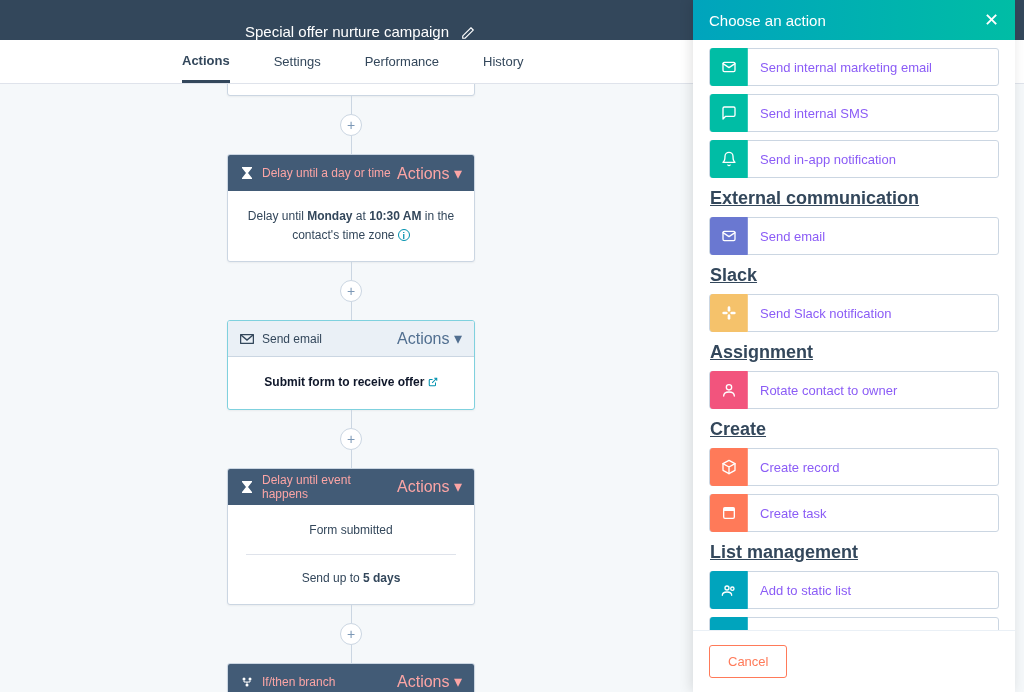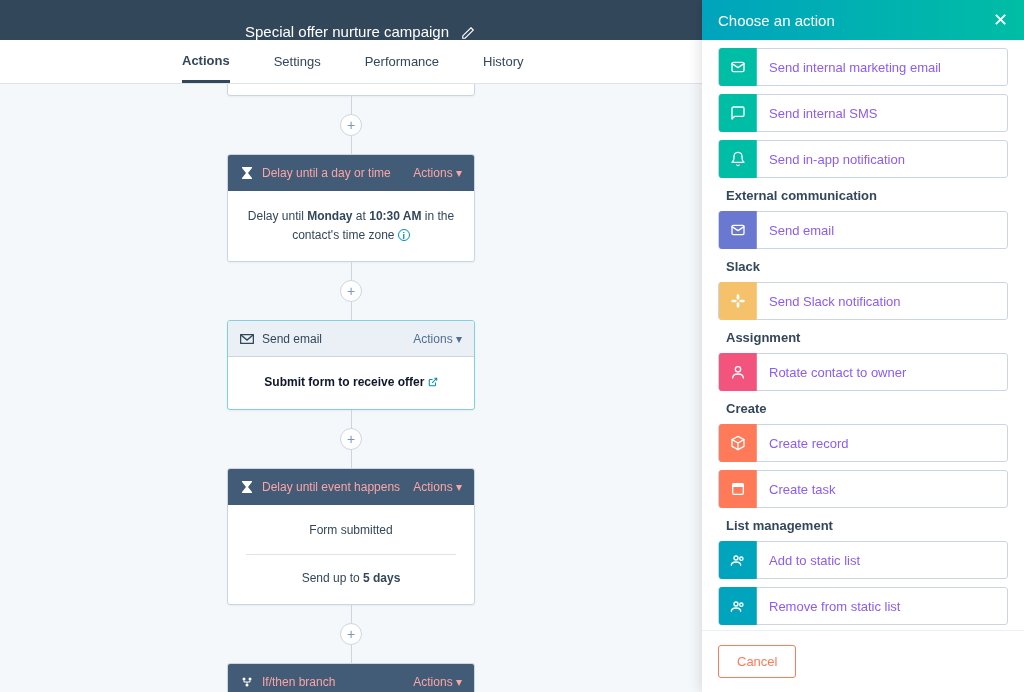--- a/index.html
+++ b/index.html
@@ -14,34 +14,34 @@
 .tab.active { font-weight: 600; border-bottom: 3px solid #33475b; }
 
 .canvas { position: absolute; top: 84px; left: 0; width: 702px; height: 608px; overflow: hidden; background: #f5f8fa; padding-top: 0; }
 .flow { display: flex; flex-direction: column; align-items: center; }
 
 .card { width: 248px; background: #fff; border: 1px solid #cbd6e2; border-radius: 3px; overflow: hidden; box-shadow: 0 1px 2px rgba(0,0,0,0.05); }
 .card-header { background: #425b76; color: #fca5a5; height: 36px; display: flex; align-items: center; padding: 0 12px; font-size: 12px; }
 .card-header.light { background: #eaf0f6; color: #33475b; border-bottom: 1px solid #cbd6e2; }
 .card-header .ch-icon { width: 14px; height: 14px; margin-right: 8px; display: inline-flex; align-items: center; justify-content: center; }
 .card-header .ch-title { flex: 1; font-weight: 500; }
-.card-header .ch-actions { font-size: 12px; cursor: pointer; font-weight: 500; }
+.card-header .ch-actions { font-size: 16px; cursor: pointer; font-weight: 500; }
 .card-header.light .ch-actions { color: #516f90; }
 .card-body { padding: 16px 18px; font-size: 12px; color: #33475b; text-align: center; line-height: 1.6; }
 .card-body .link { color: #0f172a; font-weight: 700; }
 .card-body hr { border: none; border-top: 1px solid #dfe3eb; margin: 14px 0; }
 
 .connector { width: 1px; height: 18px; background: #cbd6e2; }
 .plus { width: 22px; height: 22px; border: 1px solid #cbd6e2; border-radius: 50%; background: #fff; color: #7c98b6; display: flex; align-items: center; justify-content: center; font-size: 14px; cursor: pointer; }
 
-.panel { position: absolute; top: 0; right: 0; width: 322px; height: 692px; background: #fff; box-shadow: -2px 0 12px rgba(0,0,0,0.12); display: flex; flex-direction: column; }
+.panel { position: absolute; top: 0; right: 9px; width: 322px; height: 692px; background: #fff; box-shadow: -2px 0 12px rgba(0,0,0,0.12); display: flex; flex-direction: column; }
 .panel-header { height: 40px; background: linear-gradient(90deg, #00a4bd, #00bda5); color: #fff; display: flex; align-items: center; padding: 0 16px; font-size: 15px; font-weight: 500; }
 .panel-header .close { margin-left: auto; cursor: pointer; font-size: 18px; }
 .panel-body { flex: 1; overflow-y: auto; padding: 8px 16px 0 16px; }
-.group-label { font-size: 13px; font-weight: 600; color: #33475b; margin: 10px 8px 8px; }
+.group-label { font-size: 18px; font-weight: 600; color: #33475b; margin: 10px 1px 8px; text-decoration: underline; }
 .action-item { display: flex; align-items: center; height: 38px; border: 1px solid #cbd6e2; border-radius: 3px; margin-bottom: 8px; cursor: pointer; background: #fff; }
 .action-icon { width: 38px; height: 38px; display: flex; align-items: center; justify-content: center; color: #fff; border-right: 1px solid rgba(255,255,255,0.2); border-radius: 3px 0 0 3px; flex-shrink: 0; }
 .action-label { padding: 0 12px; font-size: 13px; color: #8b5cf6; }
 .panel-footer { padding: 14px 16px; border-top: 1px solid #eaf0f6; }
 .cancel-btn { border: 1px solid #ff7a59; color: #ff7a59; background: #fff; padding: 8px 18px; border-radius: 3px; font-size: 13px; cursor: pointer; text-align: center; }
 
 .c-teal { background: #00bda5; }
 .c-purple { background: #6a78d1; }
 .c-gold { background: #f5c26b; }
 .c-pink { background: #f2547d; }

